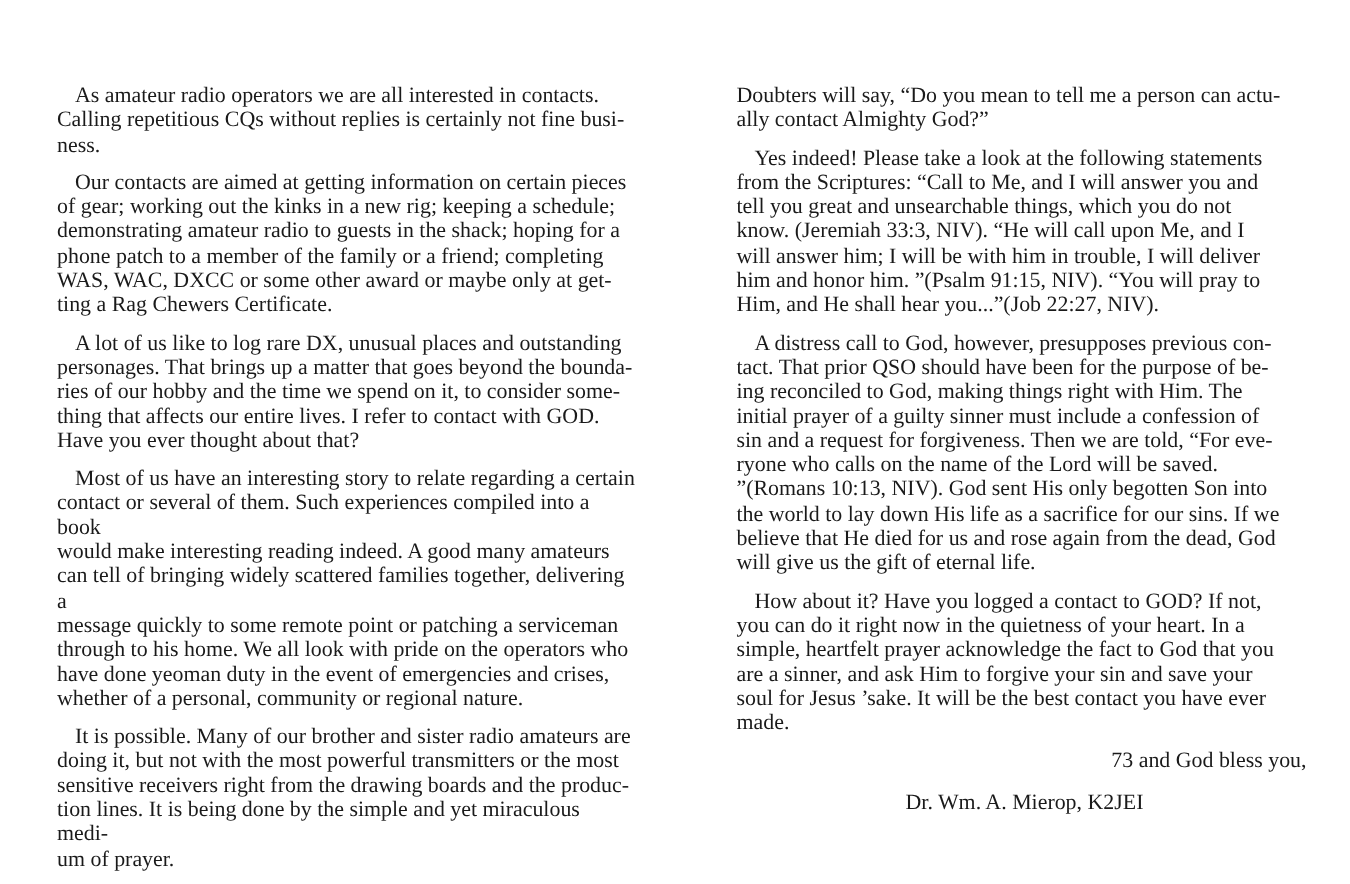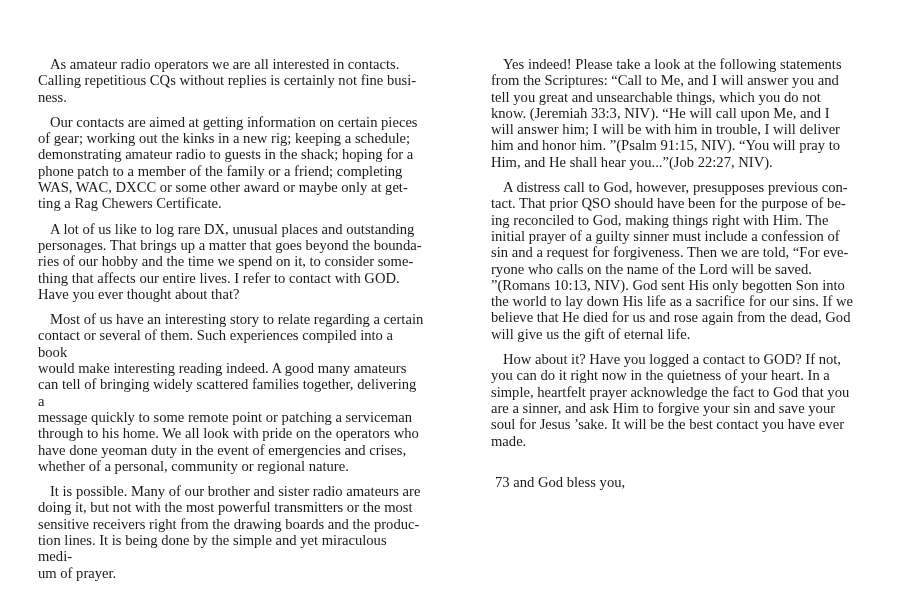--- a/index.html
+++ b/index.html
@@ -31,22 +31,22 @@
     }
     .para {
       margin: 0 0 9px 0;
       text-indent: 12px;
       white-space: pre-line;
     }
     .para.no-indent {
       text-indent: 0;
     }
     .closing {
-      text-align: left;
-      margin: 25px 0 0 0;
+      text-align: right;
+      margin: 9px 0 0 0;
       padding-left: 4px;
     }
     .signature {
       text-align: center;
       margin: 11px 0 0 0;
       padding-left: 4px;
     }
   </style>
 </head>
 <body>
@@ -75,20 +75,22 @@
 have done yeoman duty in the event of emergencies and crises,
 whether of a personal, community or regional nature.</p>
   <p class="para">It is possible. Many of our brother and sister radio amateurs are
 doing it, but not with the most powerful transmitters or the most
 sensitive receivers right from the drawing boards and the produc-
 tion lines. It is being done by the simple and yet miraculous medi-
 um of prayer.</p>
 </div>
 
 <div class="column col-right">
+  <p class="para no-indent">Doubters will say, “Do you mean to tell me a person can actu-
+ally contact Almighty God?”</p>
   <p class="para">Yes indeed! Please take a look at the following statements
 from the Scriptures: “Call to Me, and I will answer you and
 tell you great and unsearchable things, which you do not
 know. (Jeremiah 33:3, NIV). “He will call upon Me, and I
 will answer him; I will be with him in trouble, I will deliver
 him and honor him. ”(Psalm 91:15, NIV). “You will pray to
 Him, and He shall hear you...”(Job 22:27, NIV).</p>
   <p class="para">A distress call to God, however, presupposes previous con-
 tact. That prior QSO should have been for the purpose of be-
 ing reconciled to God, making things right with Him. The
@@ -99,13 +101,14 @@
 the world to lay down His life as a sacrifice for our sins. If we
 believe that He died for us and rose again from the dead, God
 will give us the gift of eternal life.</p>
   <p class="para">How about it? Have you logged a contact to GOD? If not,
 you can do it right now in the quietness of your heart. In a
 simple, heartfelt prayer acknowledge the fact to God that you
 are a sinner, and ask Him to forgive your sin  and save your
 soul for Jesus ’sake. It will be the best contact you have ever
 made.</p>
   <p class="closing">73 and God bless you,</p>
+  <p class="signature">Dr. Wm. A. Mierop, K2JEI</p>
 </div>
 
 </body></html>

